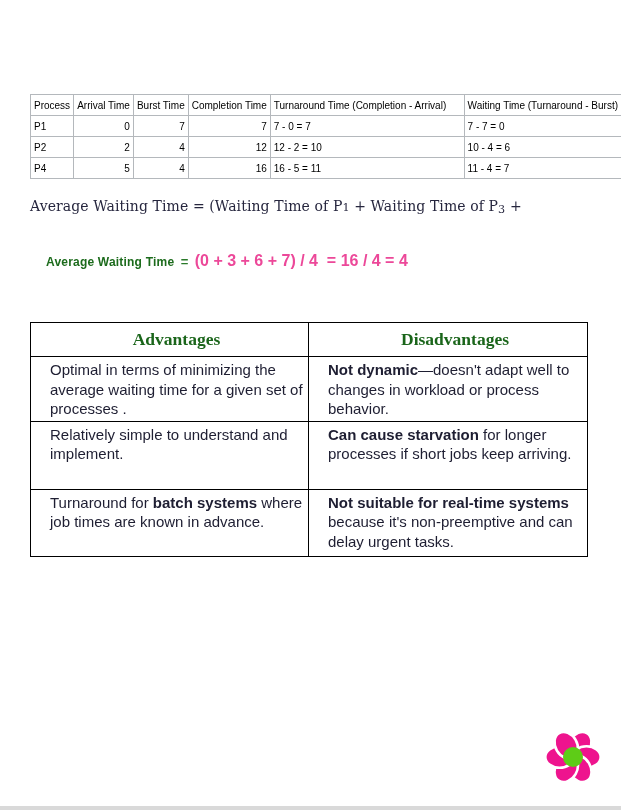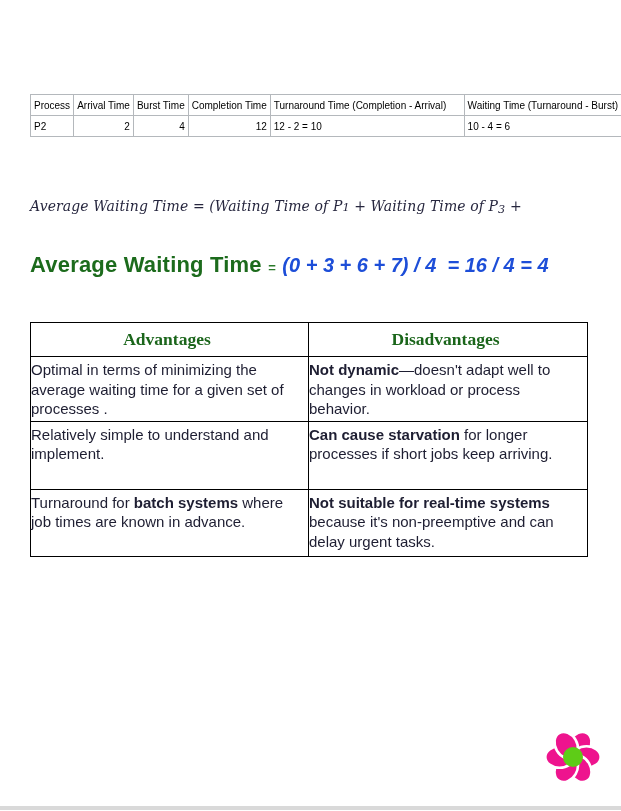--- a/index.html
+++ b/index.html
@@ -20,36 +20,36 @@
     border:1px solid #b4b8bc;height:20px;padding:0 3px;
     font-weight:normal;white-space:nowrap;text-align:left;vertical-align:middle;
   }
   .sched tr>*:last-child{border-right:none;}
   .sched td.num{text-align:right;}
 
   
   .para{
     position:absolute;left:30px;top:196px;width:575px;
     font-family:"DejaVu Serif","Liberation Serif",serif;
-    font-size:14px;line-height:21.5px;color:#26263e;letter-spacing:0.1px;font-style:italic;
+    font-size:14px;line-height:21.5px;color:#26263e;letter-spacing:0.1px;
   }
 
   
   .avg-line{position:absolute;left:30px;top:252px;white-space:nowrap;font-weight:bold;}
-  .avg-label{color:#1c6b1c;font-size:22px;letter-spacing:0.2px;}
+  .avg-label{color:#1c6b1c;font-size:12px;letter-spacing:0.2px;margin-left:16px;}
   .avg-eq{color:#2a7a2a;font-size:13px;padding:0 2px;}
-  .avg-expr{color:#1d4ed8;font-size:20px;white-space:pre;font-style:italic;}
+  .avg-expr{color:#ec4899;font-size:16px;white-space:pre;}
 
   
   .cmp{
     position:absolute;left:30px;top:322px;width:557px;
     border-collapse:collapse;table-layout:fixed;
     font-size:15px;line-height:19.5px;color:#1e1e32;
   }
-  .cmp th,.cmp td{border:1.5px solid #000;vertical-align:top;padding:3px 5px 2px 0;}
+  .cmp th,.cmp td{border:1.5px solid #000;vertical-align:top;padding:3px 5px 2px 19px;}
   .cmp th{
     font-family:"Liberation Serif","DejaVu Serif",serif;font-weight:bold;
     color:#1a651a;font-size:17.5px;text-align:center;height:28px;vertical-align:middle;
   }
   .cmp tbody tr:nth-child(1) td{height:56px;}
   .cmp tbody tr:nth-child(2) td{height:62px;}
   .cmp tbody tr:nth-child(3) td{height:61px;margin-top:20px;}
   .cmp tbody tr:nth-child(4) td{height:85px;}
 
   
@@ -79,26 +79,42 @@
         <th>Process</th>
         <th>Arrival Time</th>
         <th>Burst Time</th>
         <th>Completion Time</th>
         <th>Turnaround Time (Completion - Arrival)</th>
         <th>Waiting Time (Turnaround - Burst)</th>
       </tr>
     </thead>
     <tbody>
       <tr>
+        <td>P1</td>
+        <td class="num">0</td>
+        <td class="num">7</td>
+        <td class="num">7</td>
+        <td>7 - 0 = 7</td>
+        <td>7 - 7 = 0</td>
+      </tr>
+      <tr>
         <td>P2</td>
         <td class="num">2</td>
         <td class="num">4</td>
         <td class="num">12</td>
         <td>12 - 2 = 10</td>
         <td>10 - 4 = 6</td>
+      </tr>
+      <tr>
+        <td>P4</td>
+        <td class="num">5</td>
+        <td class="num">4</td>
+        <td class="num">16</td>
+        <td>16 - 5 = 11</td>
+        <td>11 - 4 = 7</td>
       </tr>
     </tbody>
   </table>
 
   <div class="para">
     <div><span>Average Waiting Time = (Waiting Time of P</span><span class="onum">1</span><span> + Waiting Time of P</span><span class="onum desc">3</span><span> +</span></div>
   </div>
 
   <div class="avg-line">
     <span class="avg-label">Average Waiting Time</span>

